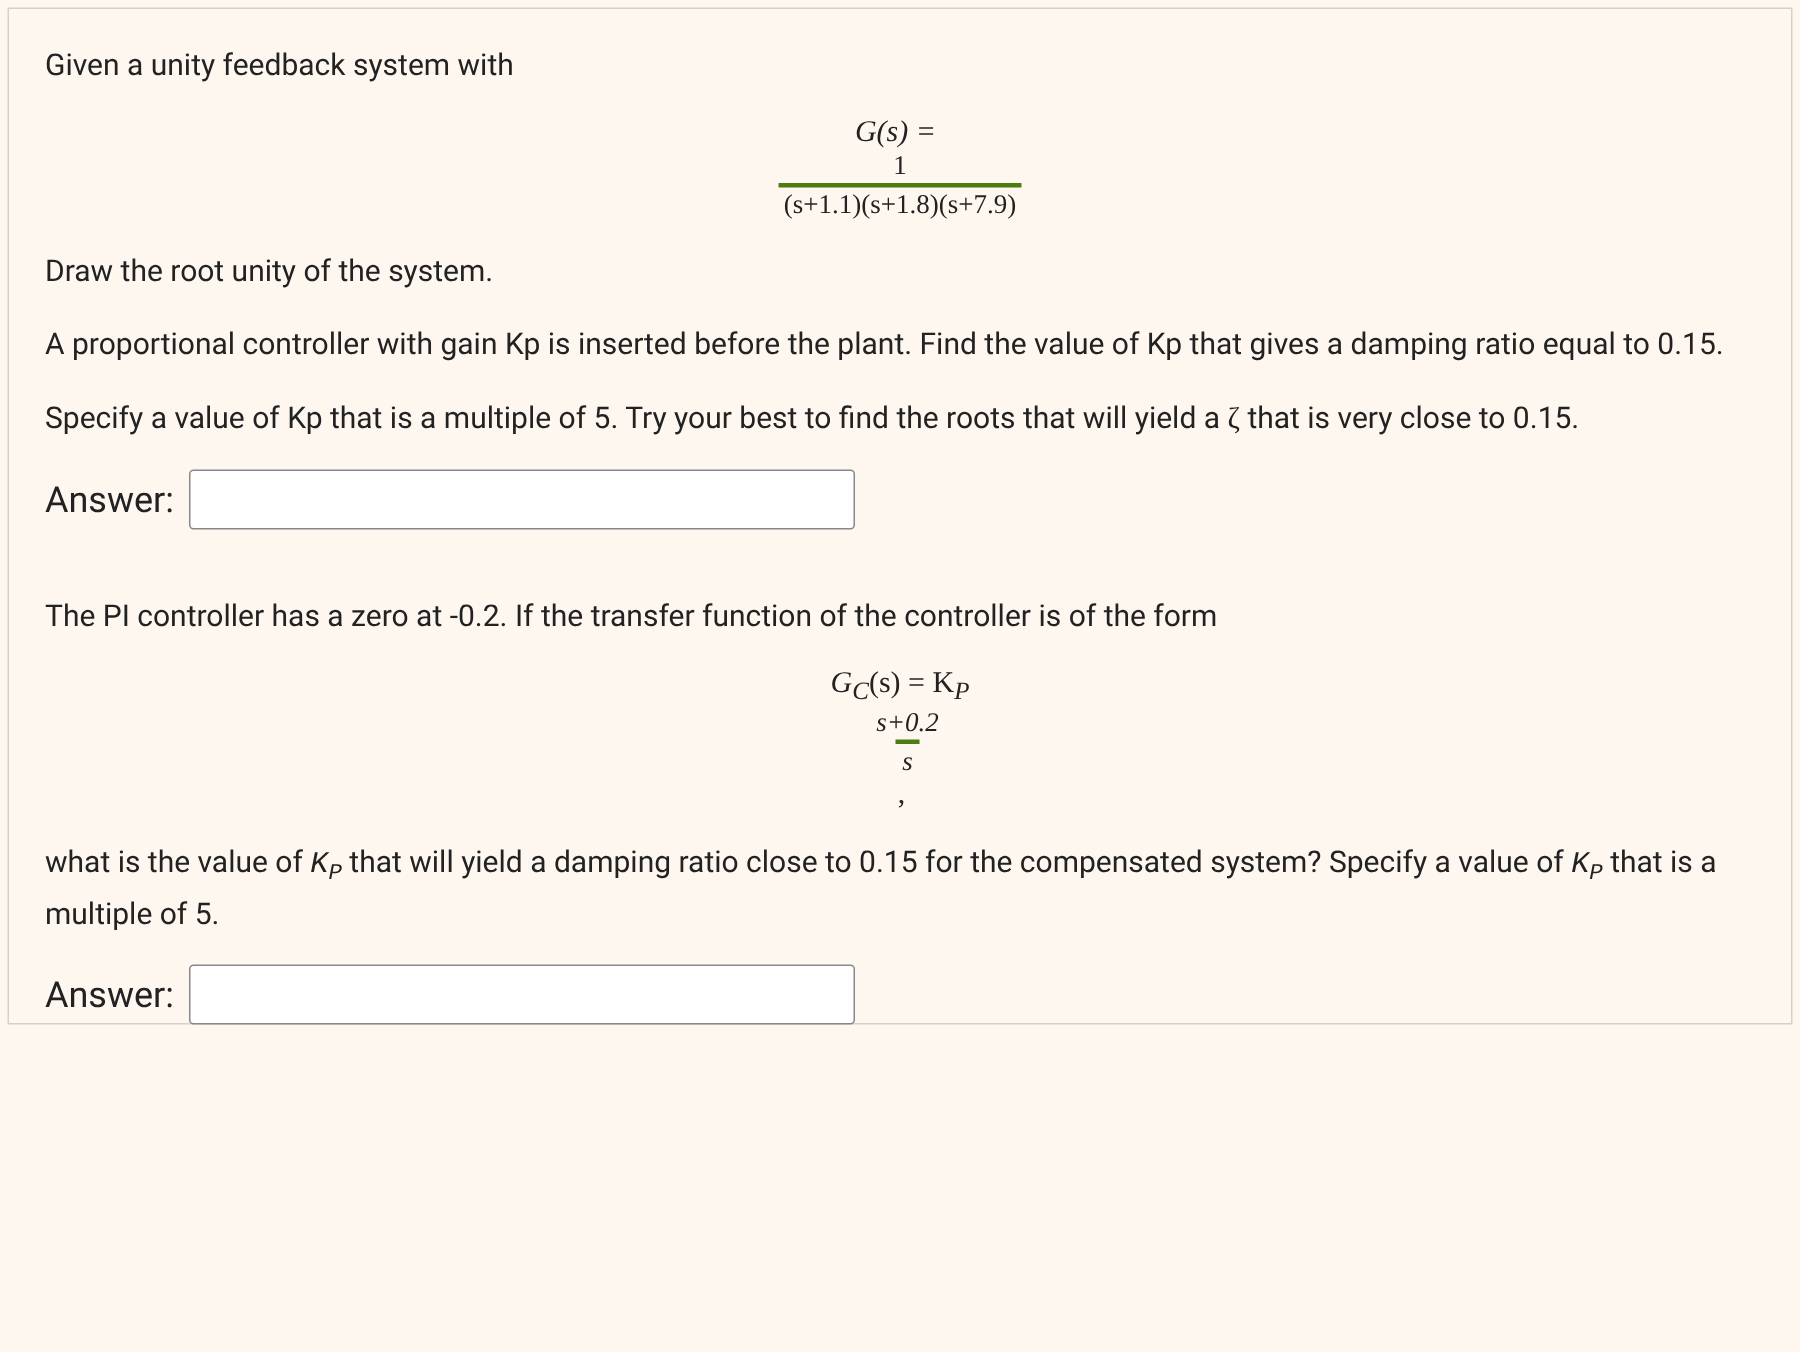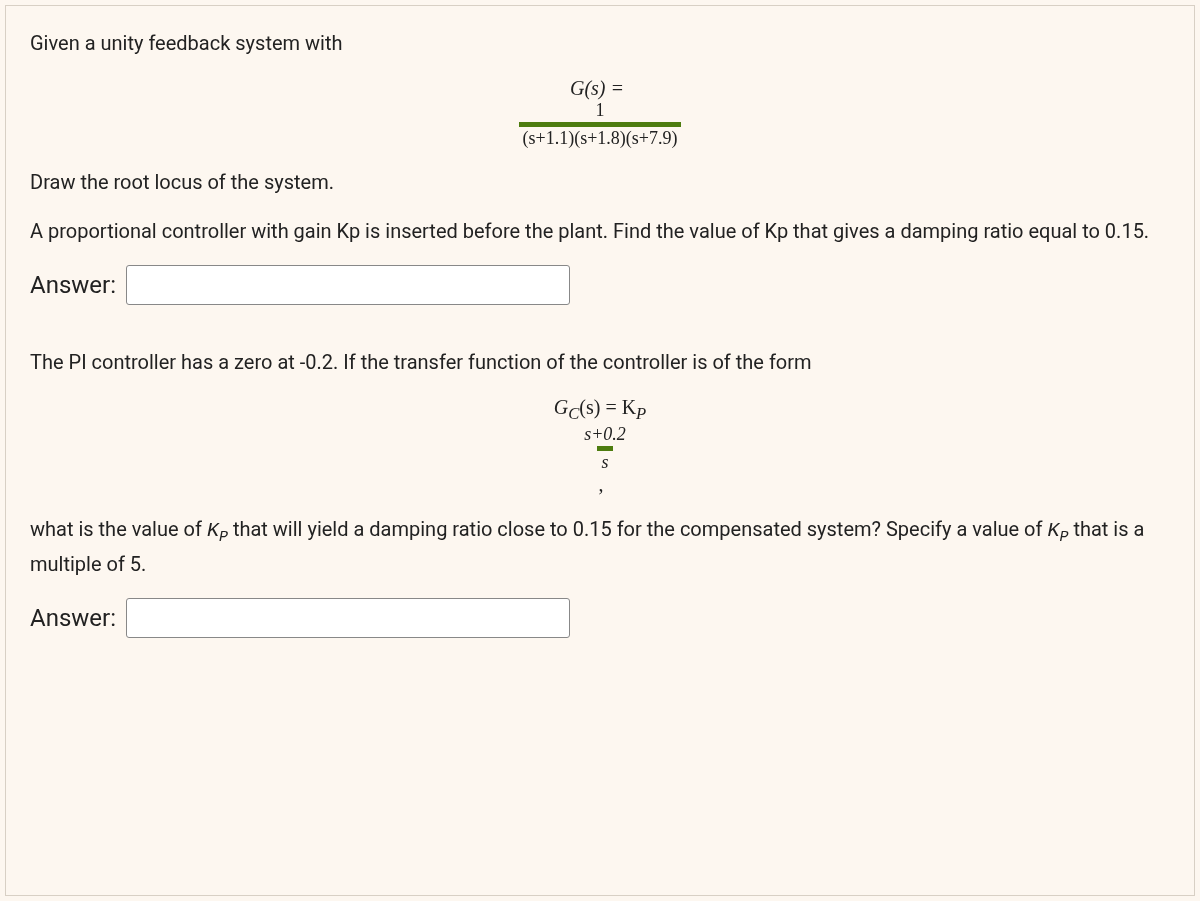--- a/index.html
+++ b/index.html
@@ -9,21 +9,21 @@
     font-family: -apple-system, BlinkMacSystemFont, "Segoe UI", Roboto, Arial, sans-serif;
     width: 1200px;
     height: 901px;
     box-sizing: border-box;
   }
   .container {
     border: 1px solid #d8d0c5;
     margin: 5px;
     padding: 22px 24px;
     box-sizing: border-box;
-    height: 891px;
+    height: 678px;
     color: #222;
   }
   p {
     margin: 0 0 18px 0;
     font-size: 20px;
     line-height: 1.55;
   }
   .formula {
     font-family: "Times New Roman", serif;
     font-size: 20px;
@@ -41,21 +41,21 @@
     flex-direction: column;
     align-items: center;
     vertical-align: middle;
     margin: 0 2px;
     font-size: 18px;
   }
   .frac .num {
     padding: 0 4px 1px 4px;
   }
   .frac .den {
-    border-top: 5px solid #4d7c0f;
+    border-top: 3px solid #4d7c0f;
     padding: 1px 4px 0 4px;
   }
   .answer-row {
     display: flex;
     align-items: center;
     margin-bottom: 28px;
   }
   .answer-label {
     font-size: 24px;
     margin-right: 10px;
@@ -94,24 +94,27 @@
   <p>Given a unity feedback system with</p>
 
   <div class="formula">
     <span class="lhs eq-inline">G(s) = </span>
     <span class="frac">
       <span class="num">1</span>
       <span class="den eq-inline">(s+1.1)(s+1.8)(s+7.9)</span>
     </span>
   </div>
 
-  <p>Draw the root locus of the system.</p>
+  <p>Draw the root unity of the system.</p>
 
   <p>A proportional controller with gain Kp is inserted before the plant. Find the value of Kp that gives a damping ratio equal to 0.15.</p>
 
+  <p>
+    <span>Specify a value of Kp that is a multiple of 5. Try your best to find the roots that will yield a </span><span class="zeta">ζ</span><span> that is very close to 0.15.</span>
+  </p>
 
   <div class="answer-row">
     <span class="answer-label">Answer:</span>
     <input class="answer-input" type="text" style="">
   </div>
 
   <div class="gap-block">
 
     <p>The PI controller has a zero at -0.2.  If the transfer function of the controller is of the form</p>
 

